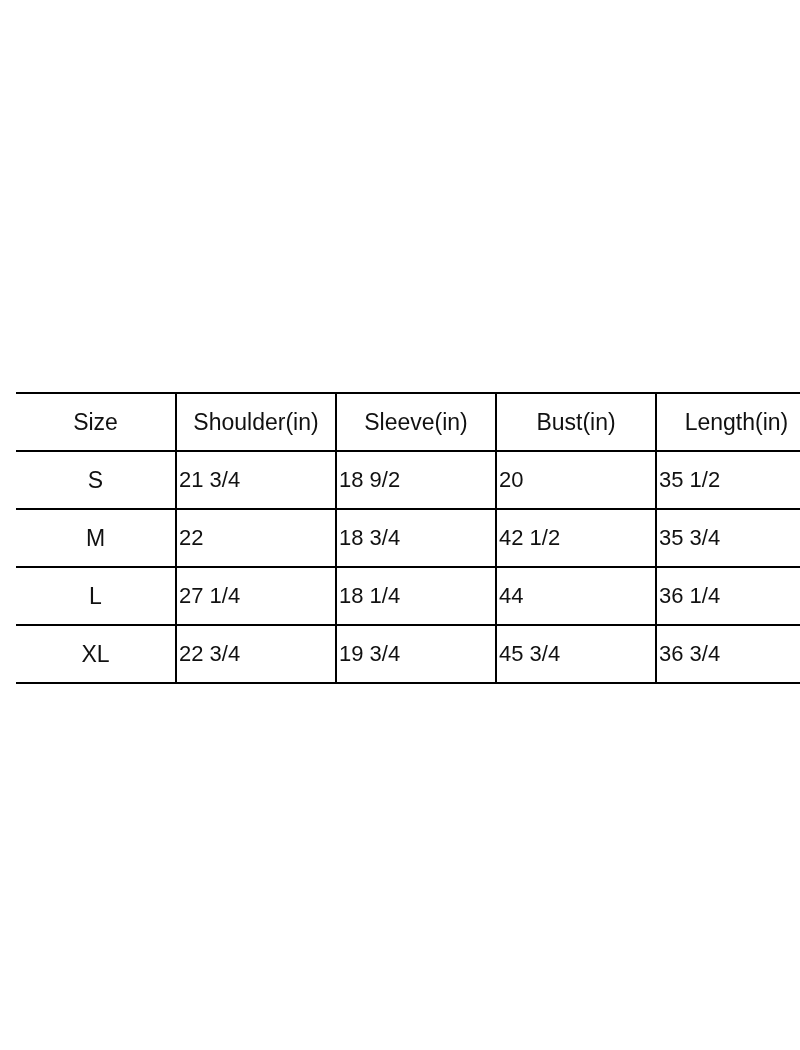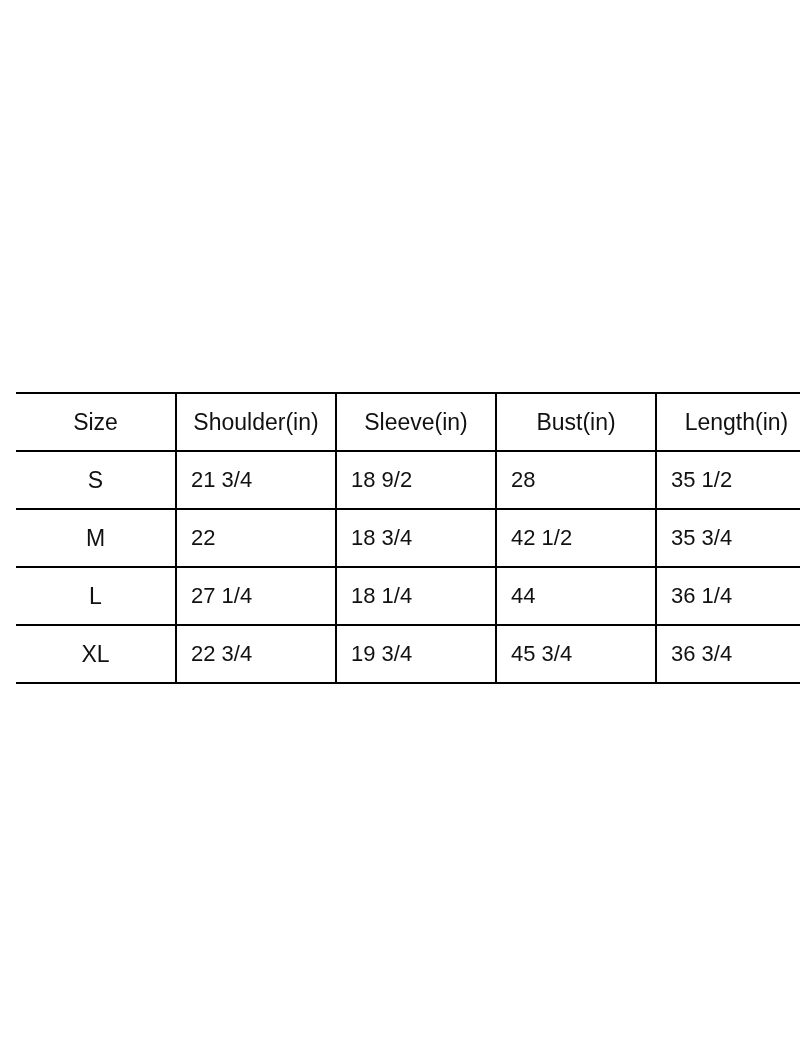--- a/index.html
+++ b/index.html
@@ -67,21 +67,21 @@
     font-size: 23px;
   }
 
   table.size-table tbody td.size-cell {
     text-align: center;
     font-size: 23px;
   }
 
   table.size-table tbody td.val-cell {
     text-align: left;
-    padding-left: 14px;
+    padding-left: 2px;
     font-size: 22px;
   }
 </style>
 </head>
 <body>
 
 <div class="sheet">
 
   <div class="size-table-wrap">
     <table class="size-table">
@@ -99,21 +99,21 @@
           <th>Sleeve(in)</th>
           <th>Bust(in)</th>
           <th>Length(in)</th>
         </tr>
       </thead>
       <tbody>
         <tr>
           <td class="size-cell">S</td>
           <td class="val-cell">21 3/4</td>
           <td class="val-cell">18 9/2</td>
-          <td class="val-cell">28</td>
+          <td class="val-cell">20</td>
           <td class="val-cell">35 1/2</td>
         </tr>
         <tr>
           <td class="size-cell">M</td>
           <td class="val-cell">22</td>
           <td class="val-cell">18 3/4</td>
           <td class="val-cell">42 1/2</td>
           <td class="val-cell">35 3/4</td>
         </tr>
         <tr>

